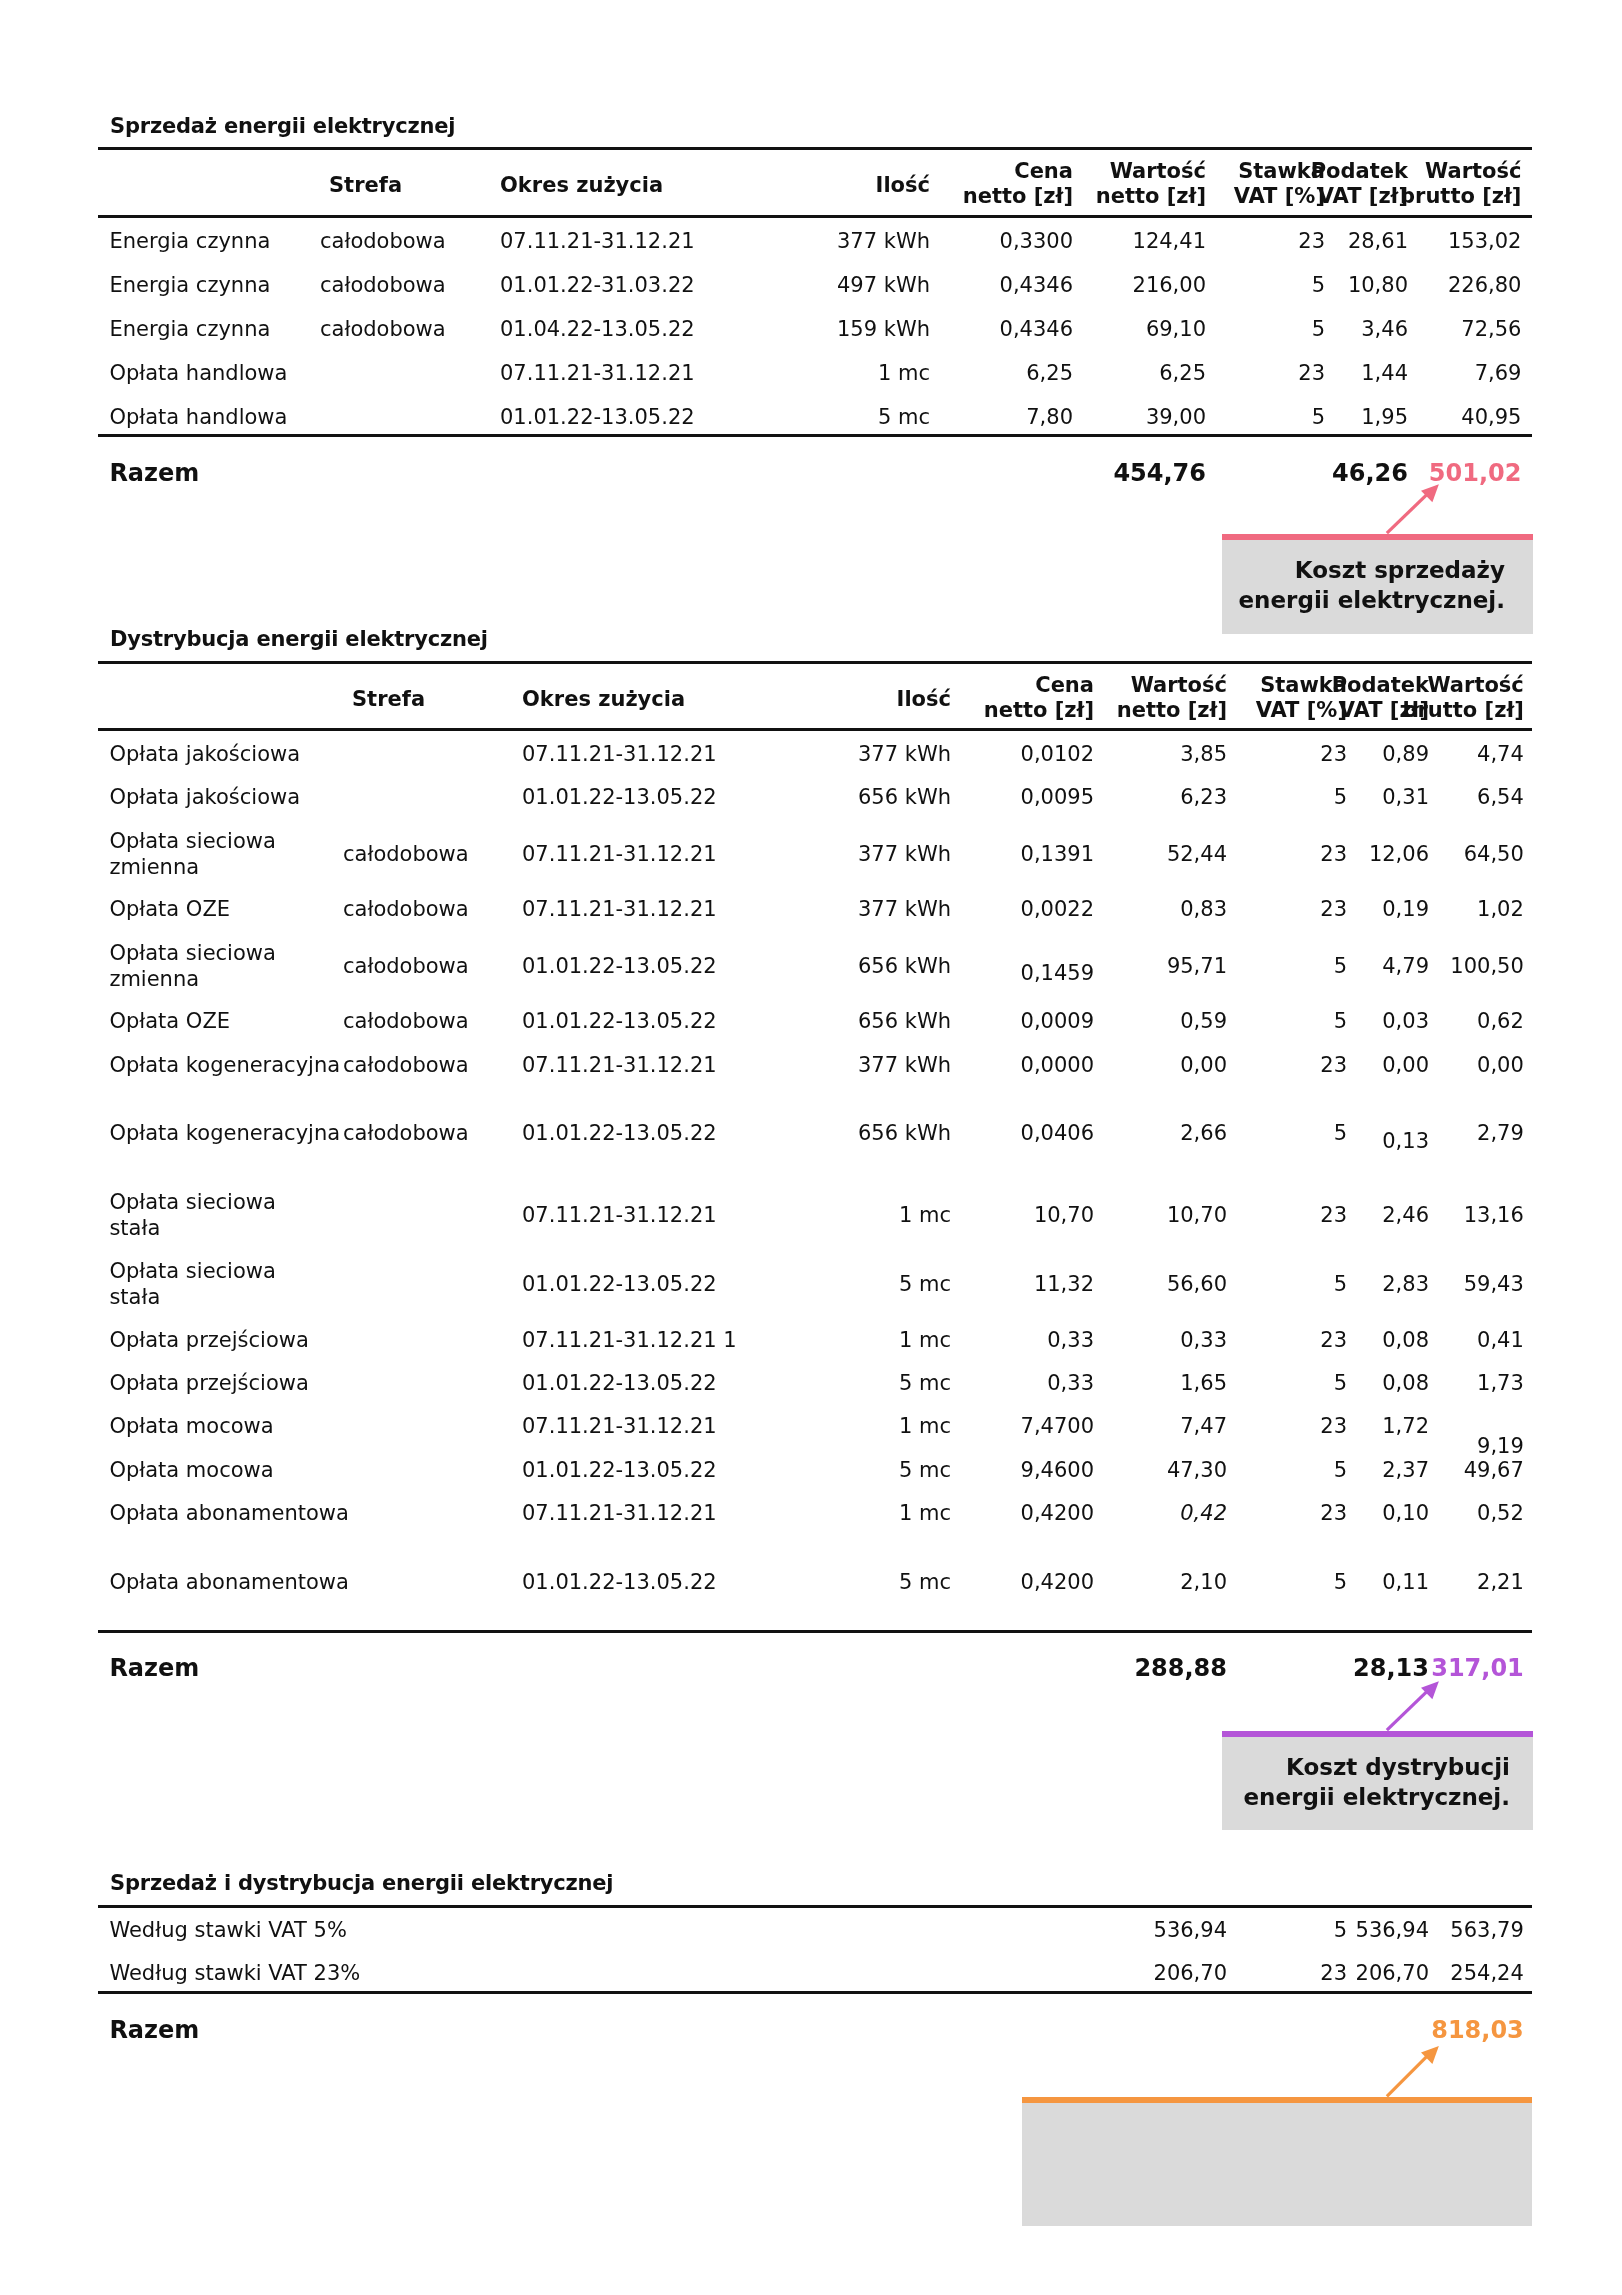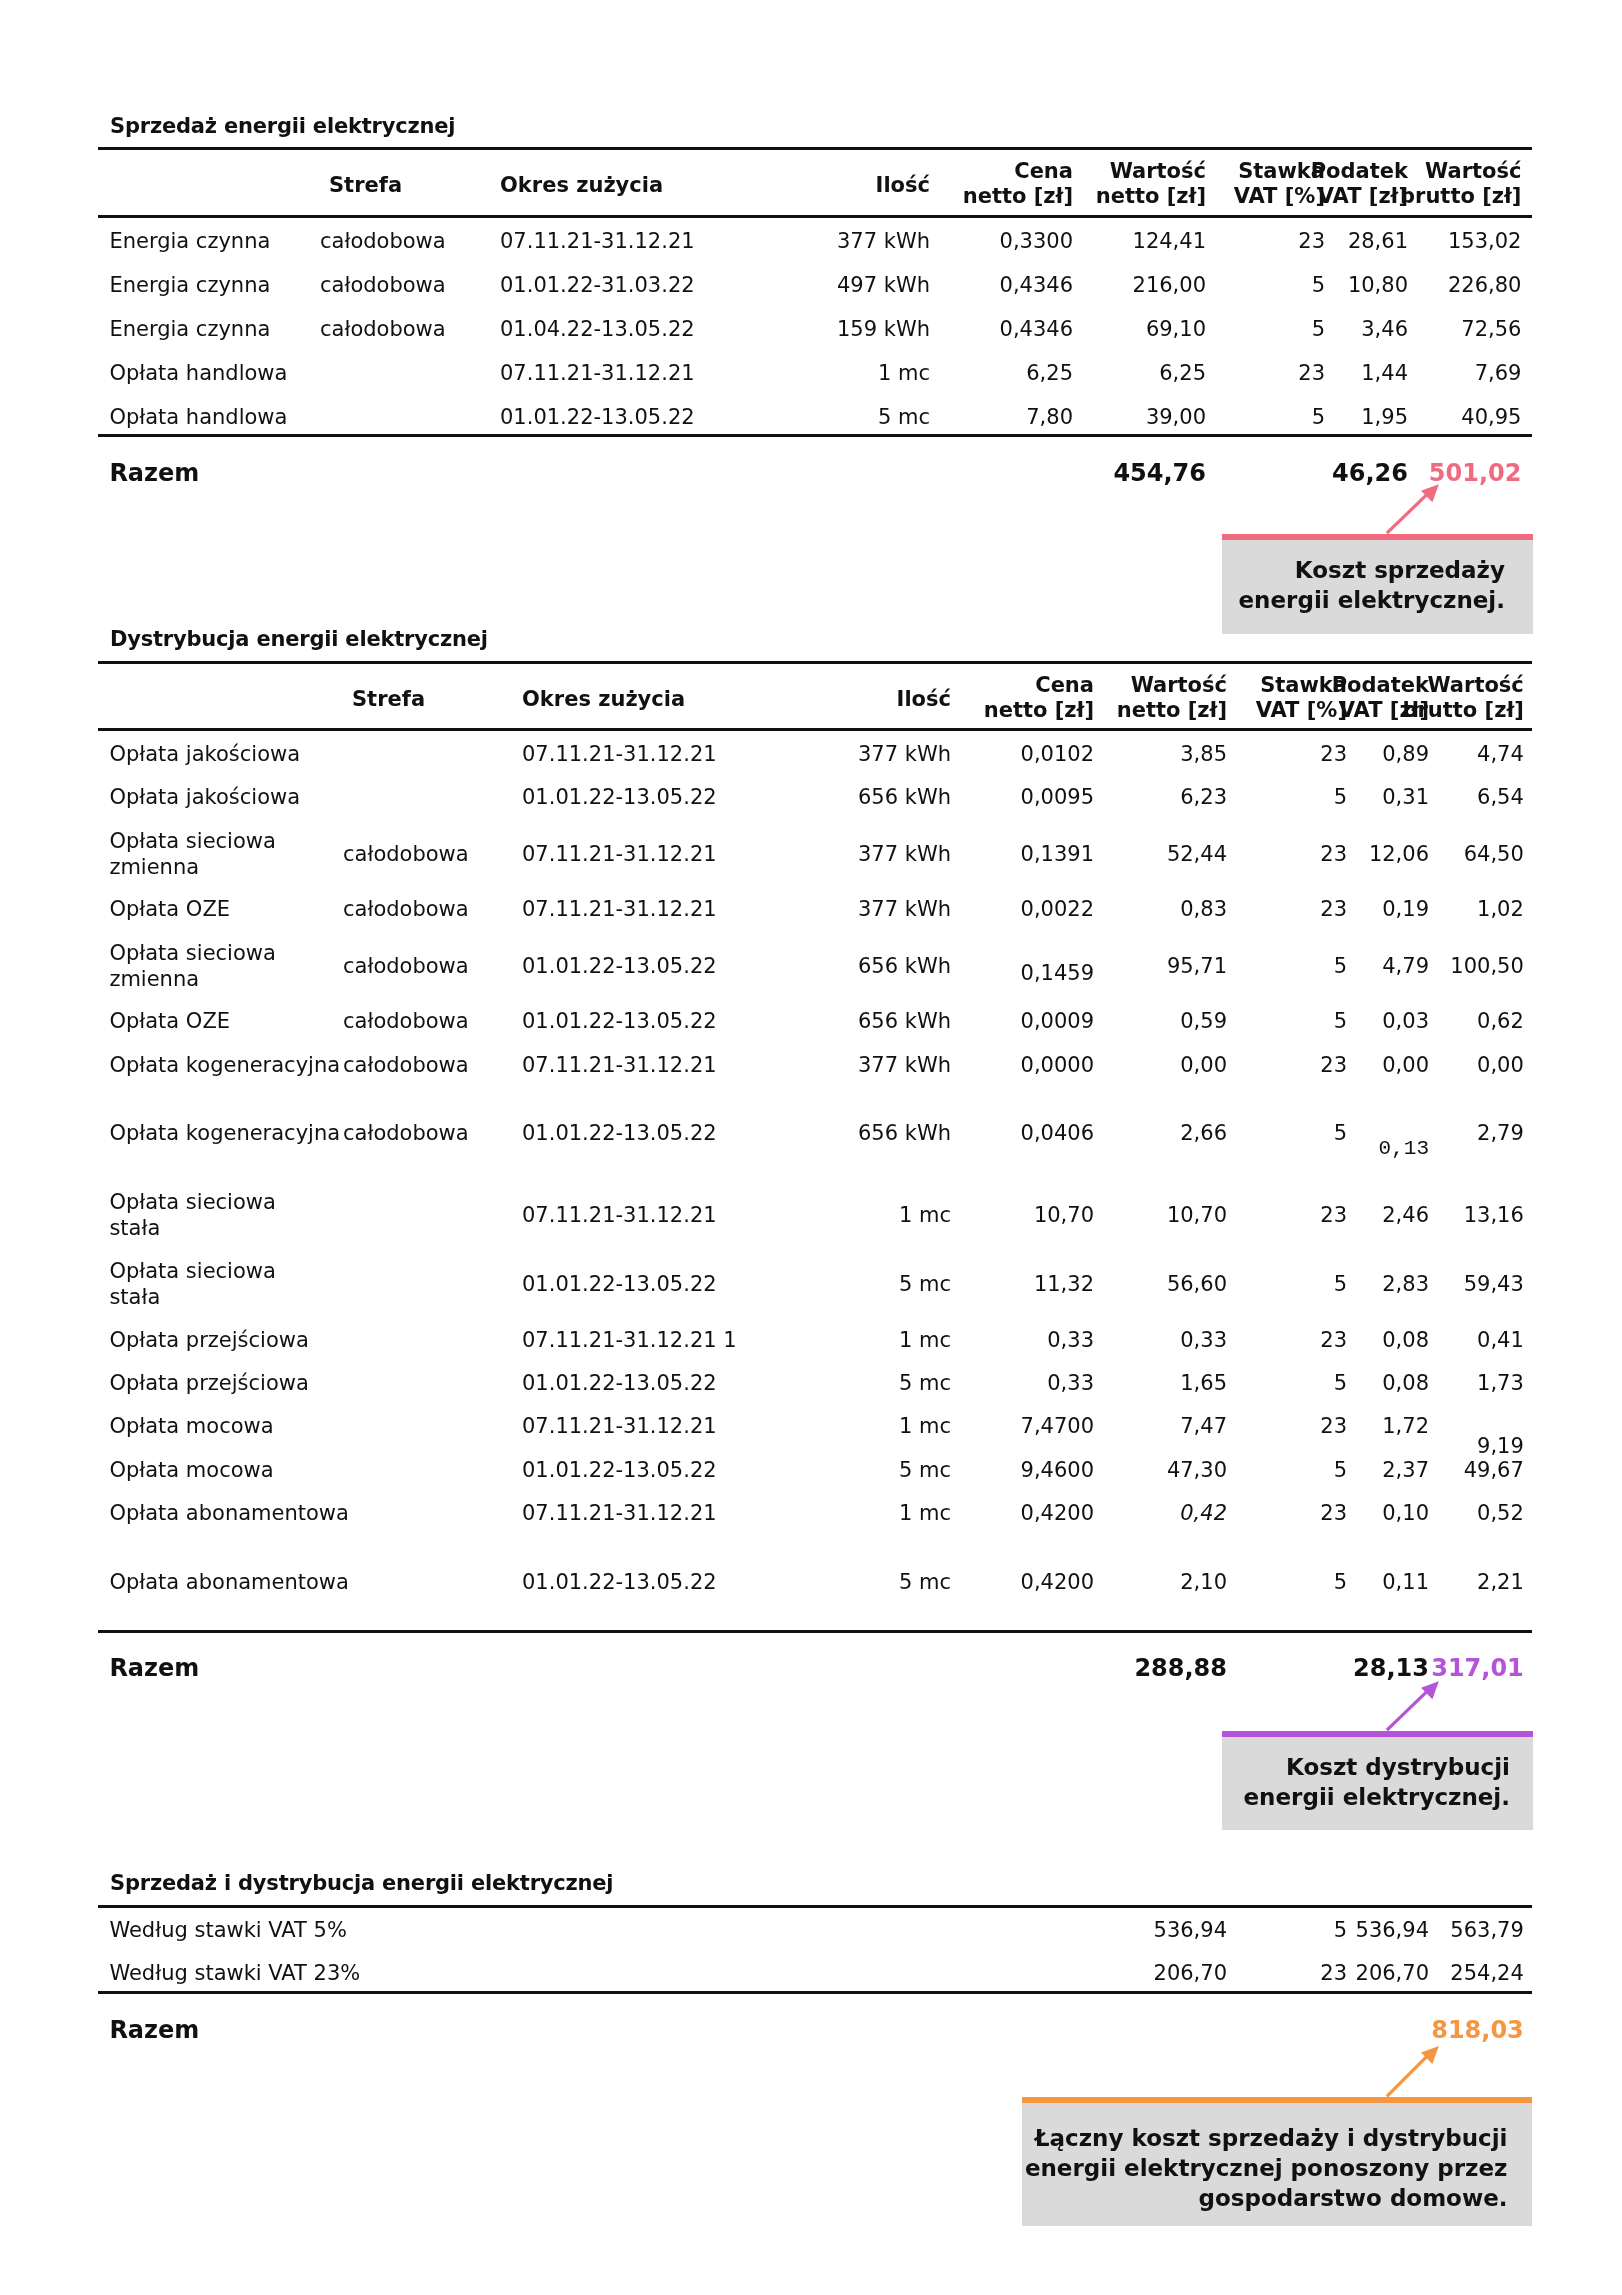--- a/index.html
+++ b/index.html
@@ -222,21 +222,21 @@
         <div class="cell r" style="right: 8.2px; top: 0px;">0,00</div>
       </div>
       <div class="row" style="top: 379px;">
         <div class="cell" style="left: 11.4px; top: 0px;">Opłata kogeneracyjna</div>
         <div class="cell" style="left: 245px; top: 0px;">całodobowa</div>
         <div class="cell" style="left: 424px; top: 0px;">01.01.22-13.05.22</div>
         <div class="cell r" style="right: 581px; top: 0px;">656 kWh</div>
         <div class="cell r" style="right: 438px; top: 0px;">0,0406</div>
         <div class="cell r" style="right: 305px; top: 0px;">2,66</div>
         <div class="cell r" style="right: 185px; top: 0px;">5</div>
-        <div class="cell r" style="right: 103px; top: 16px; font-family: Liberation Mono, monospace;">0,13</div>
+        <div class="cell r" style="right: 103px; top: 8px;">0,13</div>
         <div class="cell r" style="right: 8.2px; top: 0px;">2,79</div>
       </div>
       <div class="row" style="top: 448px;">
         <div class="cell wrap" style="left: 11.4px; width: 204px; top: 0px;">Opłata sieciowa stała</div>
         <div class="cell" style="left: 245px; top: 13px;"></div>
         <div class="cell" style="left: 424px; top: 13px;">07.11.21-31.12.21</div>
         <div class="cell r" style="right: 581px; top: 13px;">1 mc</div>
         <div class="cell r" style="right: 438px; top: 13px;">10,70</div>
         <div class="cell r" style="right: 305px; top: 13px;">10,70</div>
         <div class="cell r" style="right: 185px; top: 13px;">23</div>
@@ -369,20 +369,15 @@
     <div class="cell razem" style="left:11.4px;">Razem</div>
     <div class="cell razem r" style="right:8.2px; color:#f59640;">818,03</div>
   </div>
 
   <svg class="arrow" style="left:1382px; top:2046px;" width="65" height="52" viewBox="0 0 80 64">
     <line x1="6" y1="62" x2="58" y2="10" stroke="#f59640" stroke-width="4"></line>
     <polygon points="70,0 48,8 62,22" fill="#f59640"></polygon>
   </svg>
   <div class="callout" style="left:1022px; top:2097px; width:510px; height:129px;">
     <div class="bar" style="background:#f59640;"></div>
-    <div class="txt" style="top:26px; right:24.5px;">
-      <div>Łączny koszt sprzedaży i dystrybucji</div>
-      <div>energii elektrycznej ponoszony przez</div>
-      <div>gospodarstwo domowe.</div>
-    </div>
   </div>
 </div>
 
 
 </body></html>

